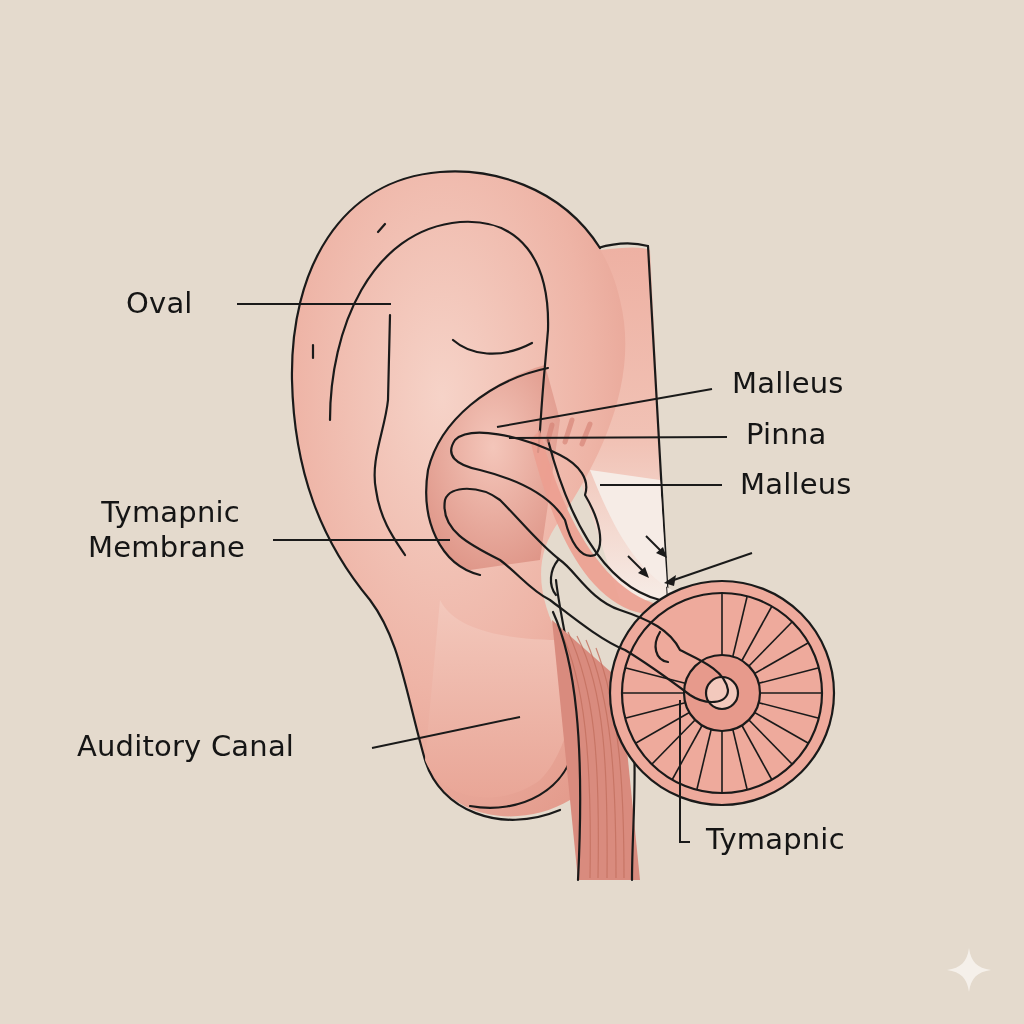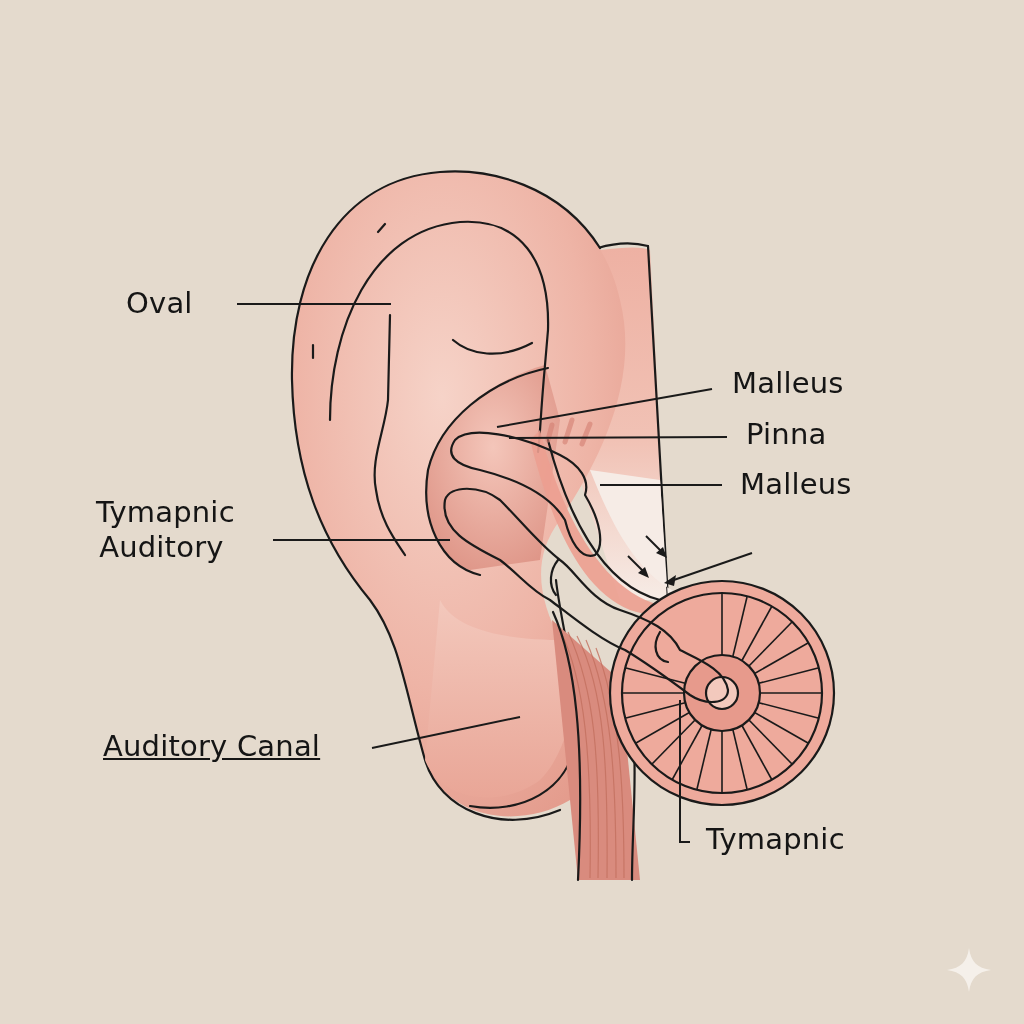--- a/index.html
+++ b/index.html
@@ -173,21 +173,21 @@
       </g>
     </g>
   </svg>
 
   <div class="label" style="left:126px;top:286px;">Oval</div>
   <div class="label" style="left:732px;top:366px;">Malleus</div>
   <div class="label" style="left:746px;top:417px;">Pinna</div>
   <div class="label" style="left:740px;top:467px;">Malleus</div>
   <div class="label multi" style="left:96px;top:495px;">
     <div>Tymapnic</div>
-    <div style="margin-left:-8px;">Auditory</div>
+    <div style="margin-left:-8px;">Membrane</div>
   </div>
-  <div class="label" style="left:103px;top:729px;text-decoration:underline;">Auditory Canal</div>
+  <div class="label" style="left:77px;top:729px;">Auditory Canal</div>
   <div class="label" style="left:706px;top:822px;">Tymapnic</div>
 
   <svg class="sparkle" viewBox="0 0 48 48">
     <path d="M24,2 C26,16 32,22 46,24 C32,26 26,32 24,46 C22,32 16,26 2,24 C16,22 22,16 24,2 Z" fill="#f5f0ea"></path>
   </svg>
 </div>
 
 </body></html>

